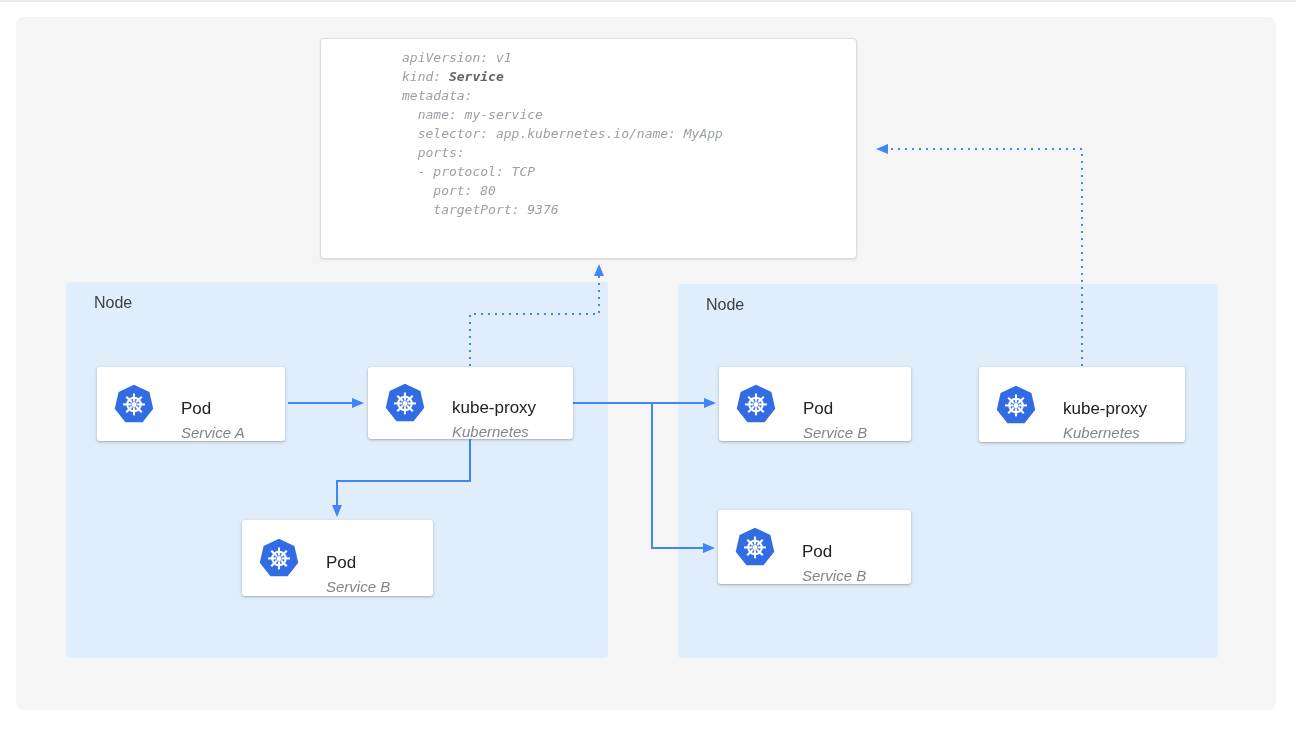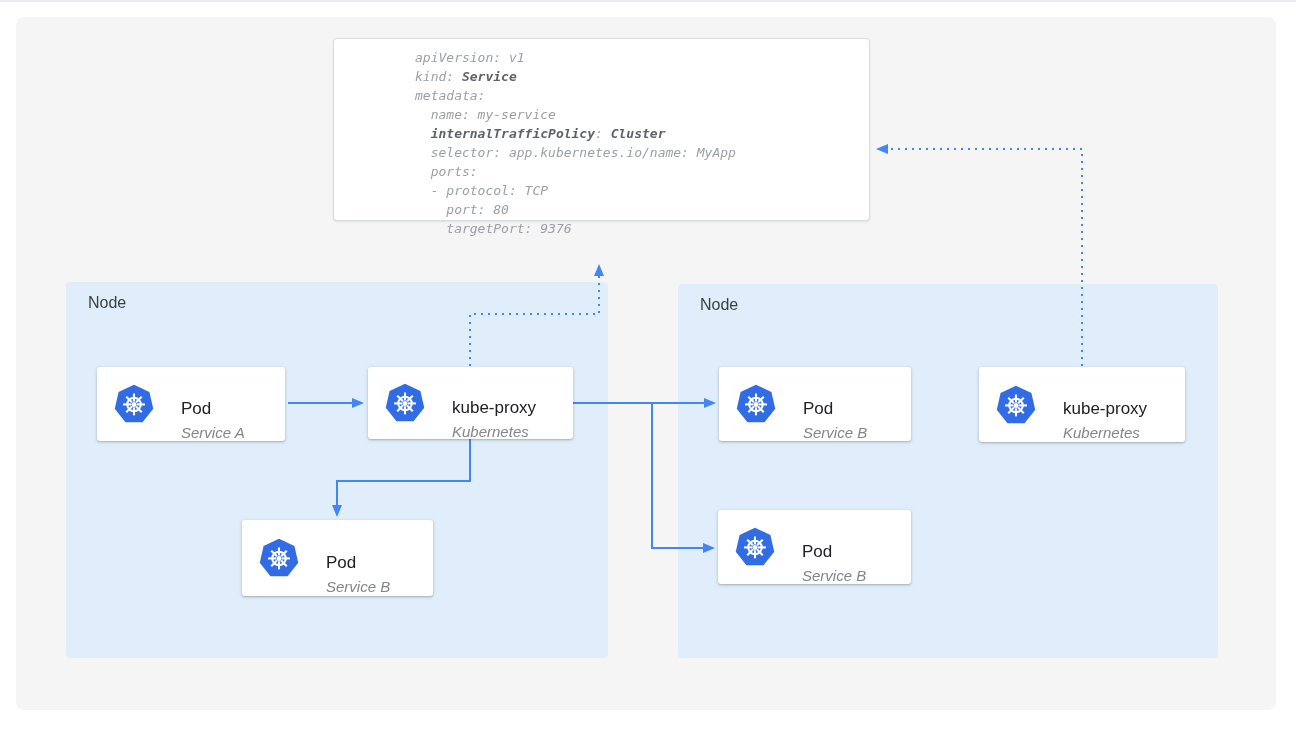--- a/index.html
+++ b/index.html
@@ -17,37 +17,37 @@
     --hairline:#e9ebee;
   }
   html,body{margin:0;padding:0;background:#ffffff;}
   body{font-family:"Liberation Sans", sans-serif;}
   .stage{position:relative;width:1296px;height:729px;background:#ffffff;overflow:hidden;}
   .top-hairline{position:absolute;left:0;top:0;width:1296px;height:2px;background:var(--hairline);}
   .panel{position:absolute;left:16px;top:17px;width:1260px;height:693px;background:var(--panel-bg);border-radius:8px;}
 
   
   .yaml-box{
-    position:absolute;left:333px;top:38px;width:537px;height:183px;
+    position:absolute;left:320px;top:38px;width:537px;height:221px;
     background:var(--card-bg);border:1px solid var(--yaml-border);border-radius:4px;
     box-sizing:border-box;padding:9px 0 0 81px;
     box-shadow:0 1px 2px rgba(60,64,67,0.12);
   }
   .yaml-line{
     font-family:"DejaVu Sans Mono","Liberation Mono",monospace;
     font-style:italic;font-size:13px;line-height:19px;
     color:var(--yaml-text);white-space:pre;
   }
   .yaml-line .b{font-weight:bold;color:var(--yaml-bold);margin-top:34px;}
 
   
   .node{position:absolute;background:var(--node-bg);border-radius:4px;}
   .node-left{left:66px;top:282px;width:542px;height:376px;}
   .node-right{left:678px;top:284px;width:540px;height:374px;}
-  .node-label{position:absolute;left:22px;top:12px;font-size:16px;color:var(--node-label);}
+  .node-label{position:absolute;left:28px;top:12px;font-size:16px;color:var(--node-label);}
 
   
   .card{
     position:absolute;background:var(--card-bg);border-radius:3px;
     box-shadow:0 1px 2px rgba(60,64,67,0.28),0 1px 4px rgba(60,64,67,0.14);
     display:flex;align-items:center;box-sizing:border-box;padding-left:16px;
   }
   .k8s-icon{width:42px;height:42px;margin-right:26px;flex:0 0 auto;}
   .card-text{display:flex;flex-direction:column;}
   .card-title{font-size:17px;line-height:24px;color:var(--title-text);margin-top:32px;}
@@ -119,21 +119,20 @@
     <path class="conn dotted" d="M470,366 L470,314 L599,314 L599,266" marker-end="url(#arr)"></path>
     <path class="conn dotted" d="M1082,366 L1082,149 L878,149" marker-end="url(#arr)"></path>
   </svg>
 
   <div class="yaml-box">
     <div id="yaml-lines">
         <div class="yaml-line"><span>apiVersion: v1</span></div>
         <div class="yaml-line"><span>kind: </span><span class="b">Service</span></div>
         <div class="yaml-line"><span>metadata:</span></div>
         <div class="yaml-line"><span>  name: my-service</span></div>
-        <div class="yaml-line"><span>  </span><span class="b">internalTrafficPolicy</span><span>: </span><span class="b">Cluster</span></div>
         <div class="yaml-line"><span>  selector: app.kubernetes.io/name: MyApp</span></div>
         <div class="yaml-line"><span>  ports:</span></div>
         <div class="yaml-line"><span>  - protocol: TCP</span></div>
         <div class="yaml-line"><span>    port: 80</span></div>
         <div class="yaml-line"><span>    targetPort: 9376</span></div>
       </div>
   </div>
 
   <div class="card card-pod-a">
     <svg class="k8s-icon">

